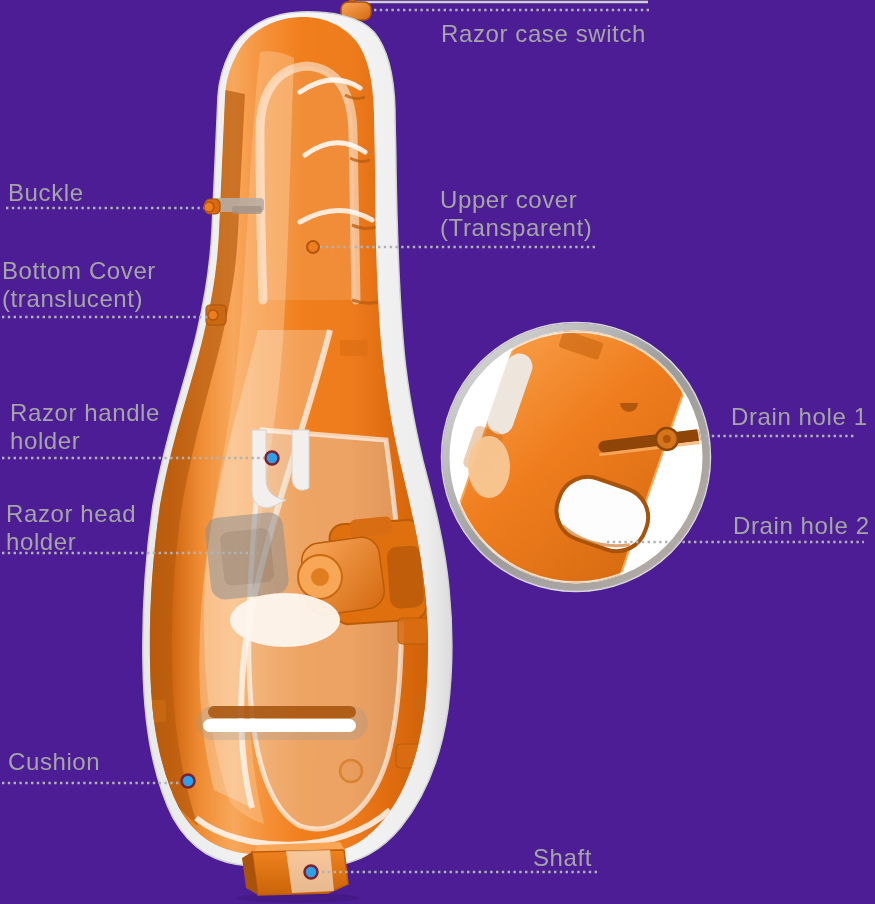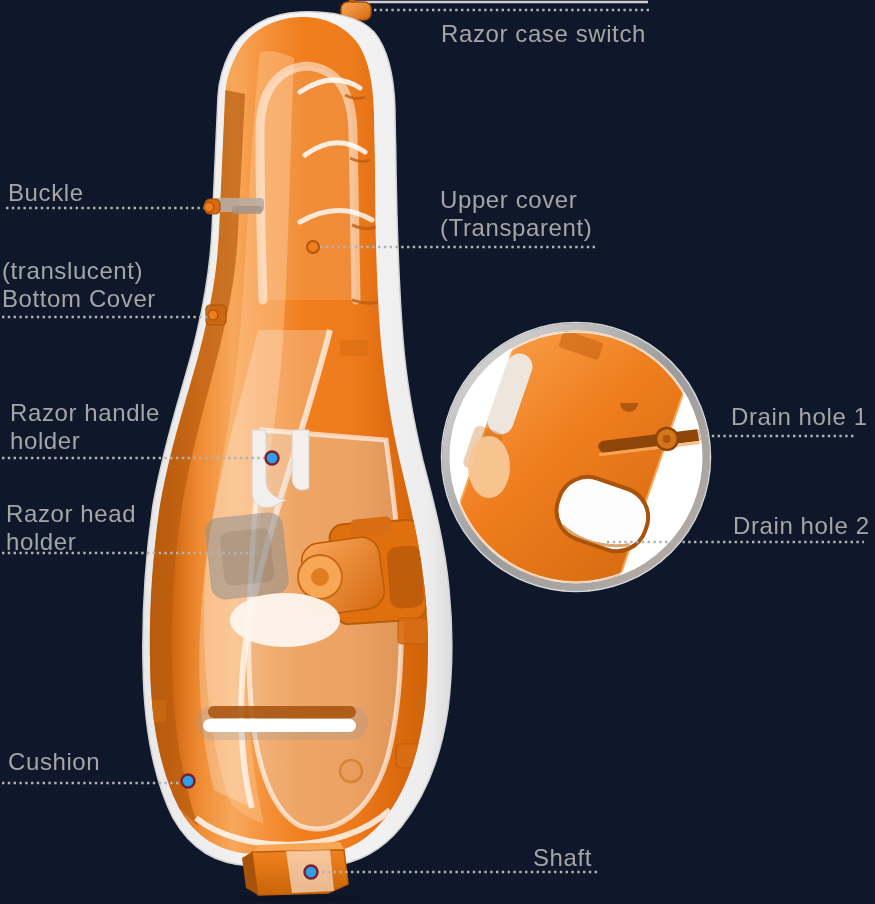--- a/index.html
+++ b/index.html
@@ -6,21 +6,21 @@
     --label-text:#a5a5a5;
     --leader-dots:#b2b2b2;
     --case-orange:#ee7d1e;
     --case-orange-dark:#b5570c;
     --case-orange-light:#f8a756;
     --marker-blue:#2f9fe8;
     --marker-ring-red:#7a2230;
   }
   html,body{margin:0;padding:0;background:#ffffff;}
   .canvas{
-    position:relative;width:875px;height:904px;background:#0f172a;overflow:hidden;
+    position:relative;width:875px;height:904px;background:#4c1d95;overflow:hidden;
     font-family:"Liberation Sans", sans-serif;
   }
   .canvas svg{position:absolute;left:0;top:0;}
   .label{
     position:absolute;color:var(--label-text);font-size:24px;line-height:1.17;
     letter-spacing:0.6px;font-weight:400;white-space:nowrap;
   }
   .label.center{white-space:normal;}
   .label span{display:block;}
 </style>
@@ -213,22 +213,22 @@
 
   <div class="label" style="left:441px;top:20px;">
     <span>Razor case switch</span>
   </div>
 
   <div class="label" style="left:8px;top:179px;">
     <span>Buckle</span>
   </div>
 
   <div class="label center" style="left:2px;top:257px;width:164px;">
+    <span>Bottom Cover</span>
     <span>(translucent)</span>
-    <span>Bottom Cover</span>
   </div>
 
   <div class="label center" style="left:440px;top:186px;width:158px;">
     <span>Upper cover</span>
     <span>(Transparent)</span>
   </div>
 
   <div class="label" style="left:10px;top:399px;">
     <span>Razor handle</span>
     <span>holder</span>

